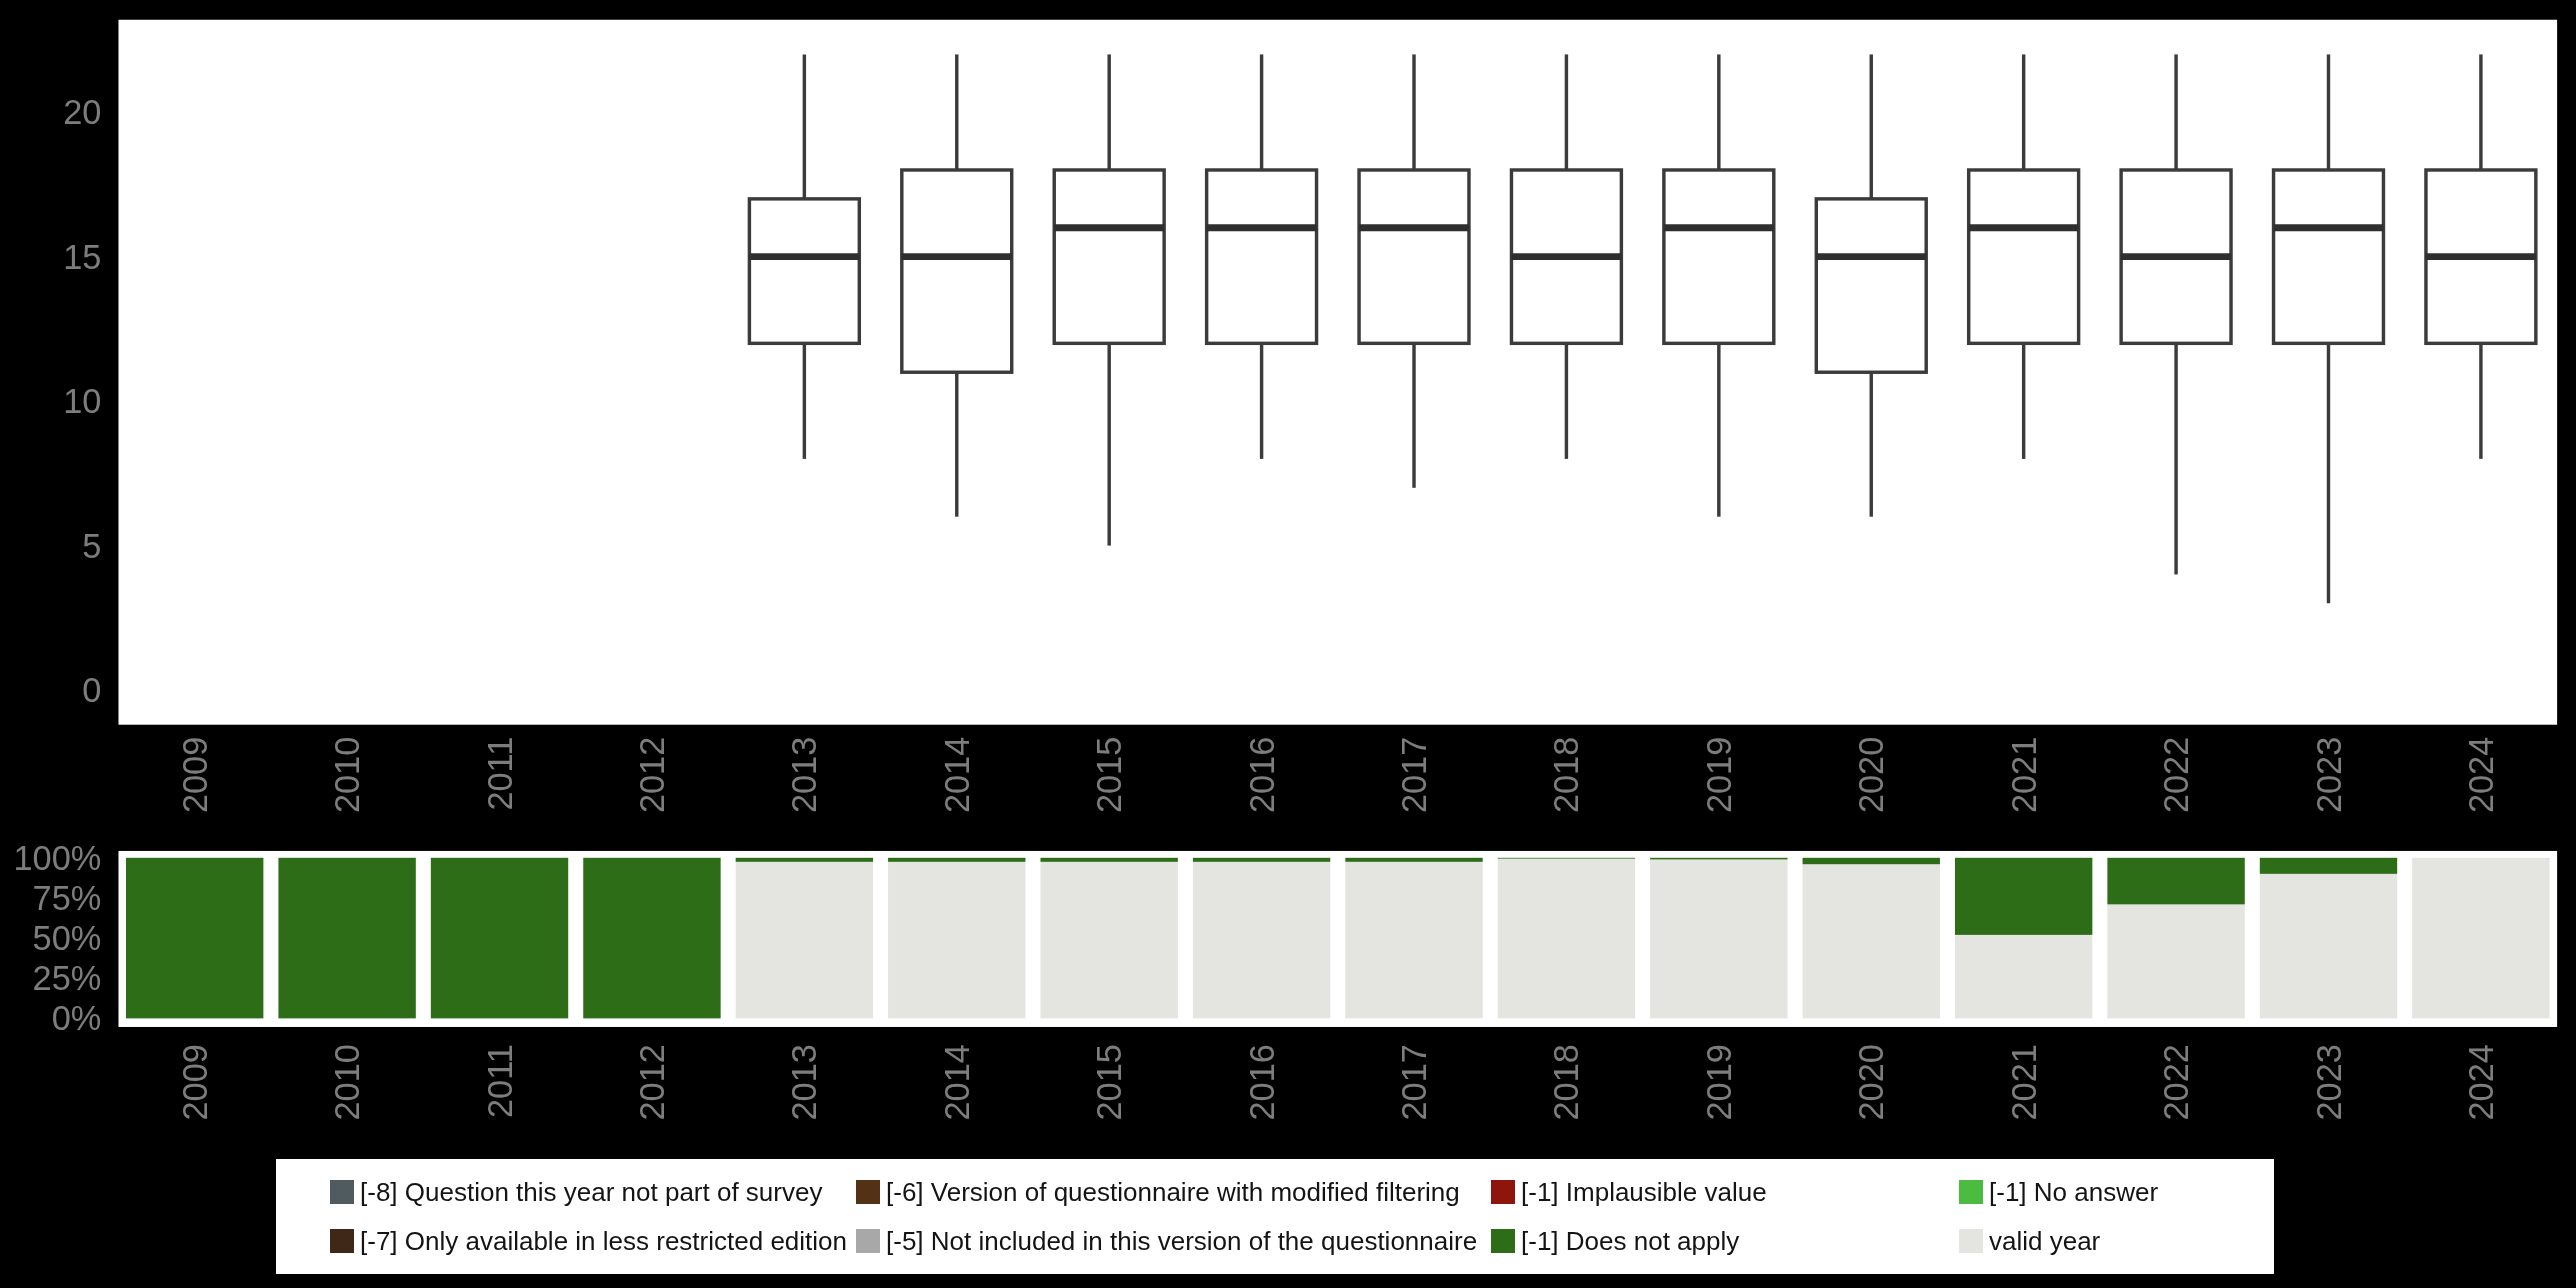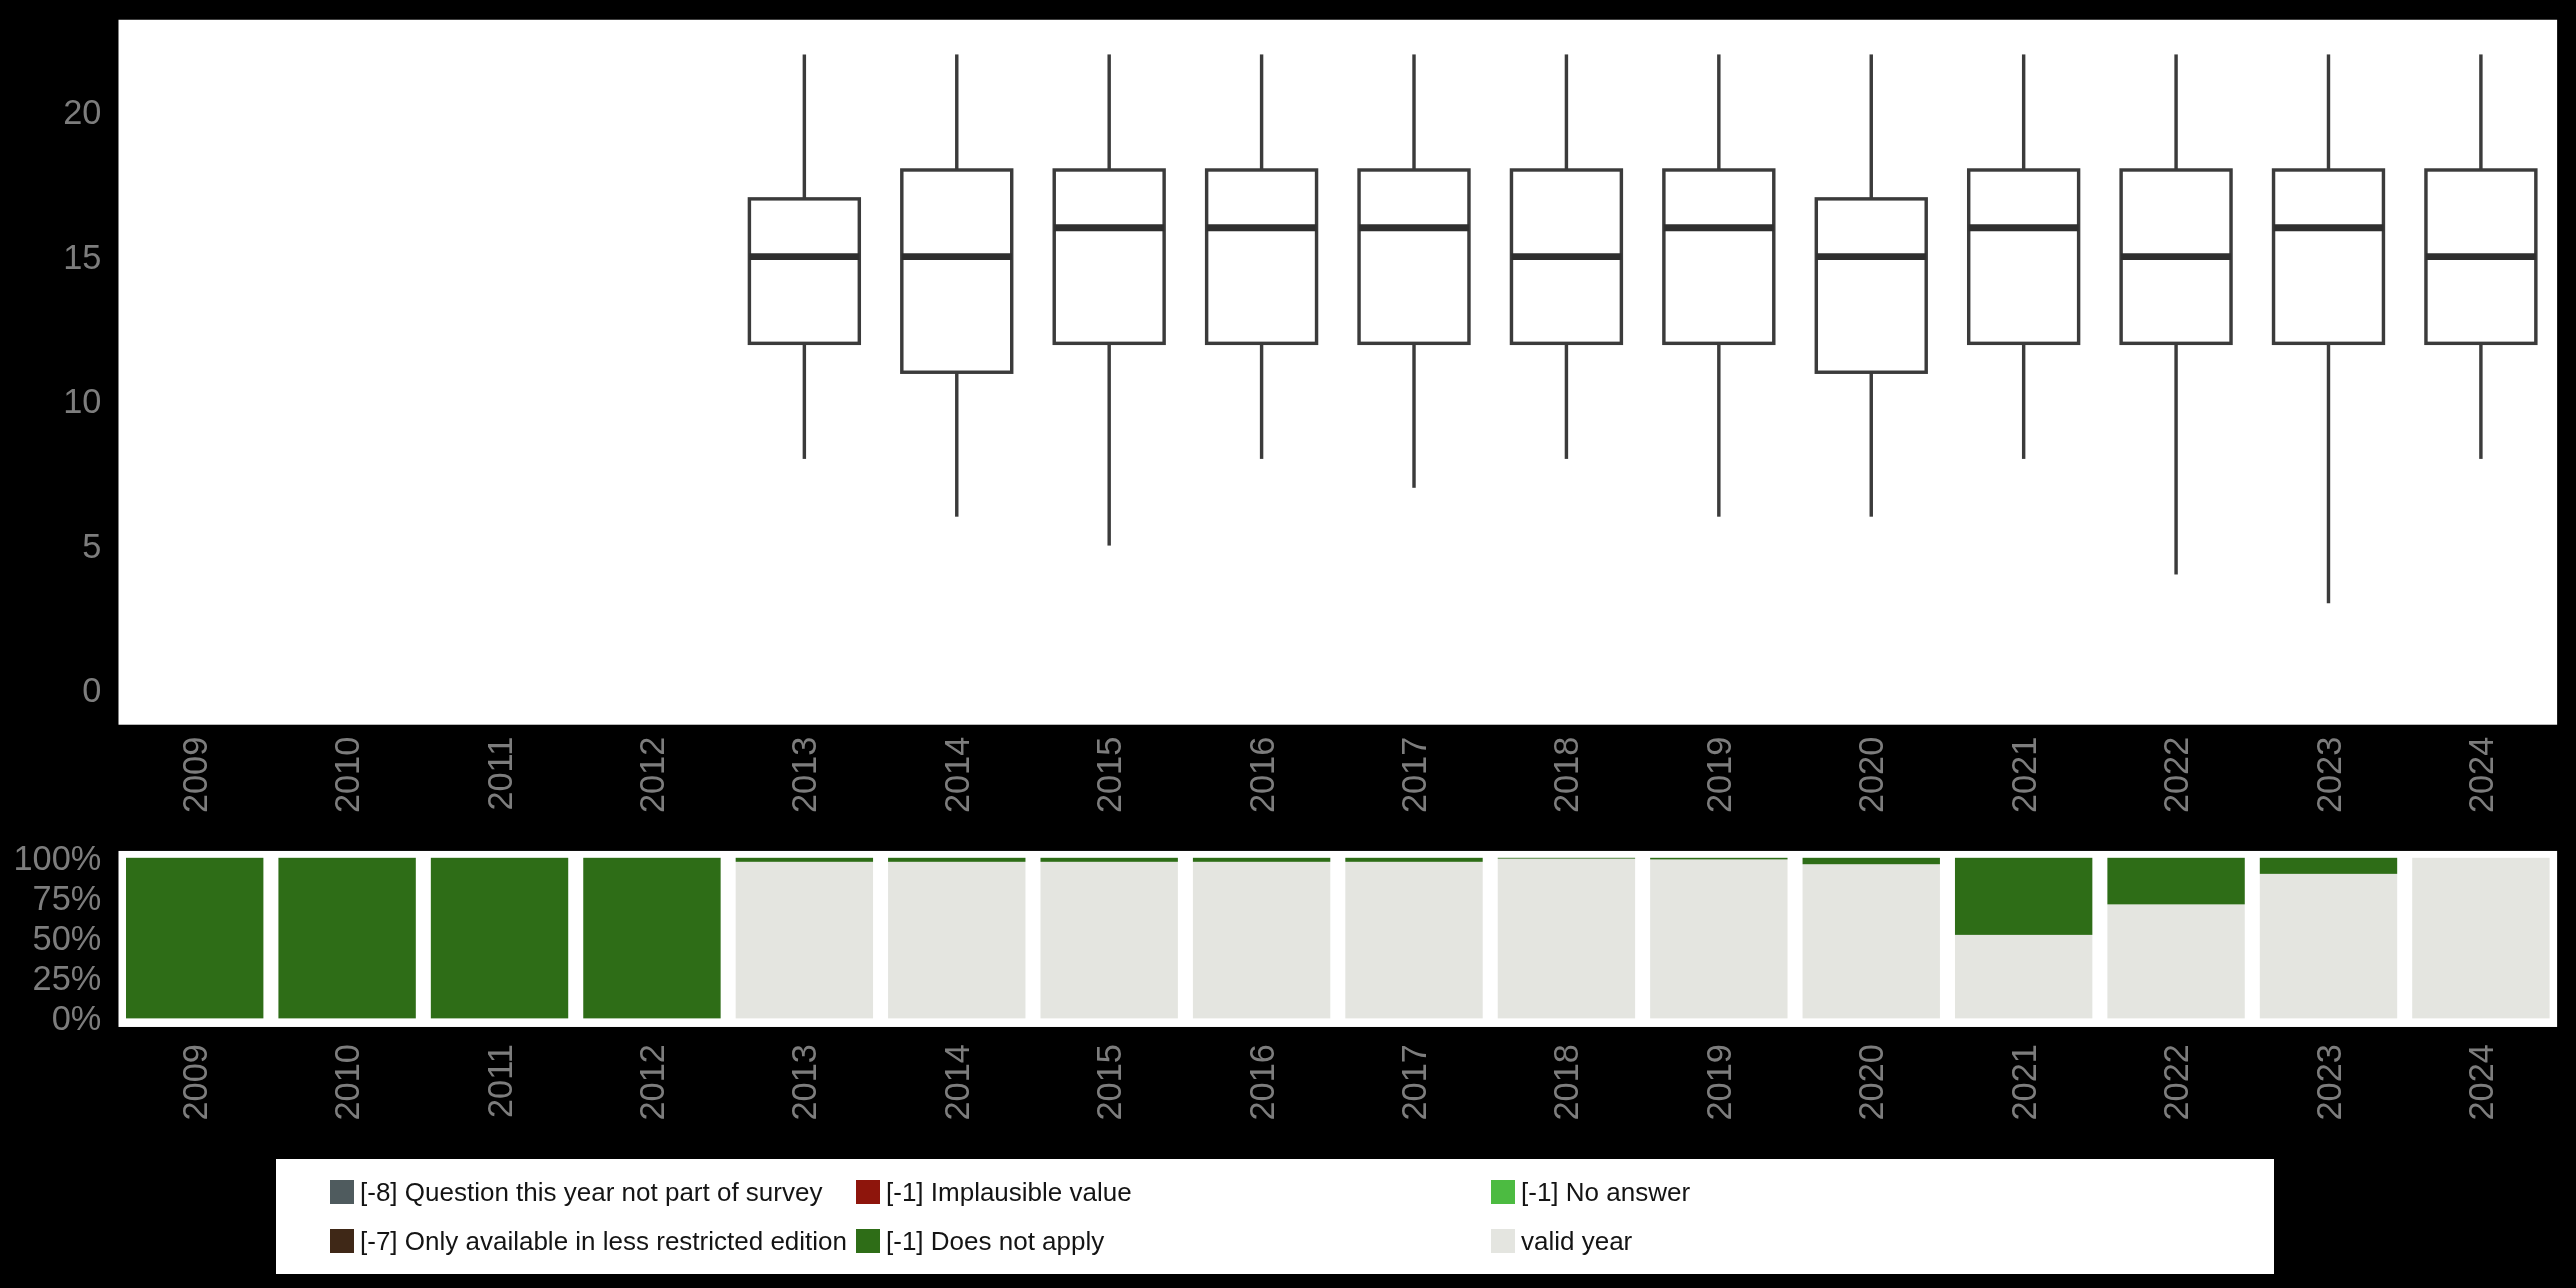--- a/index.html
+++ b/index.html
@@ -235,20 +235,28 @@
     <div id="legend-grid">
         <div class="legend-item">
           <span class="swatch" style="background: rgb(79, 91, 94);"></span>
           <span class="legend-label">[-8] Question this year not part of survey</span>
         </div>
         <div class="legend-item">
           <span class="swatch" style="background: rgb(63, 40, 23);"></span>
           <span class="legend-label">[-7] Only available in less restricted edition</span>
         </div>
         <div class="legend-item">
+          <span class="swatch" style="background: rgb(83, 49, 20);"></span>
+          <span class="legend-label">[-6] Version of questionnaire with modified filtering</span>
+        </div>
+        <div class="legend-item">
+          <span class="swatch" style="background: rgb(168, 168, 168);"></span>
+          <span class="legend-label">[-5] Not included in this version of the questionnaire</span>
+        </div>
+        <div class="legend-item">
           <span class="swatch" style="background: rgb(142, 21, 12);"></span>
           <span class="legend-label">[-1] Implausible value</span>
         </div>
         <div class="legend-item">
           <span class="swatch" style="background: rgb(46, 109, 23);"></span>
           <span class="legend-label">[-1] Does not apply</span>
         </div>
         <div class="legend-item">
           <span class="swatch" style="background: rgb(76, 187, 65);"></span>
           <span class="legend-label">[-1] No answer</span>

